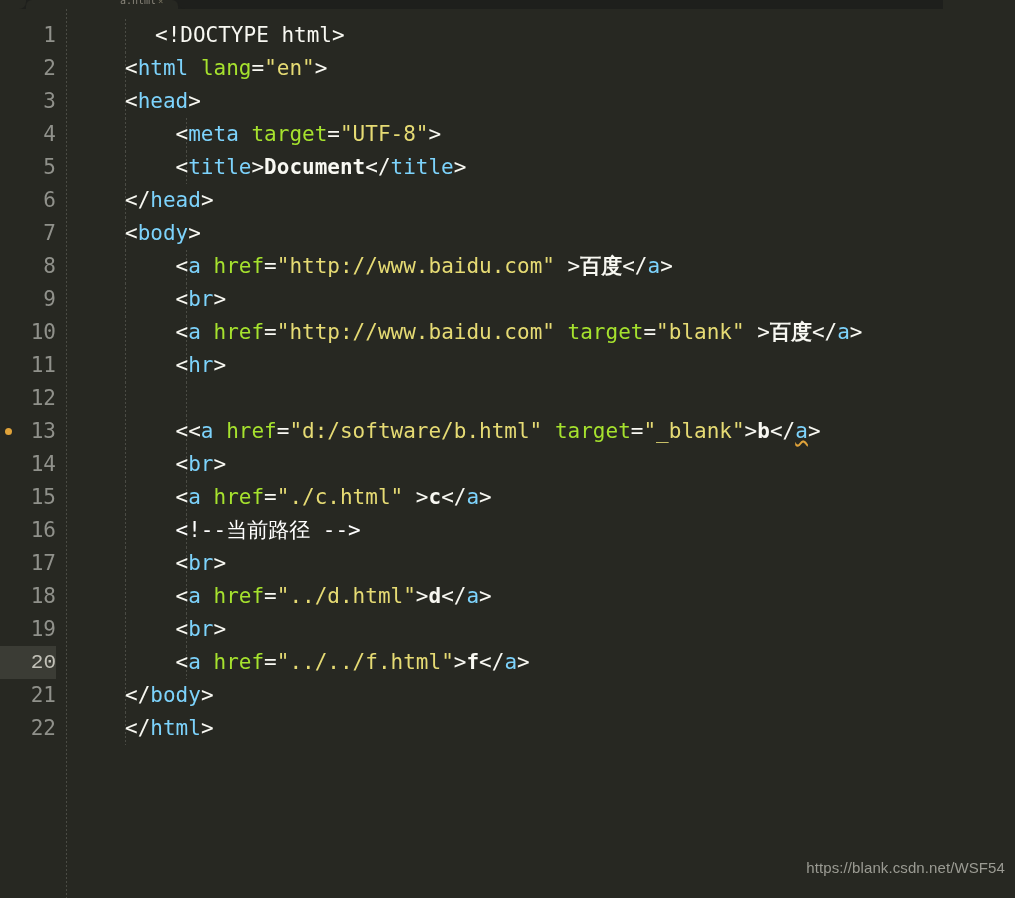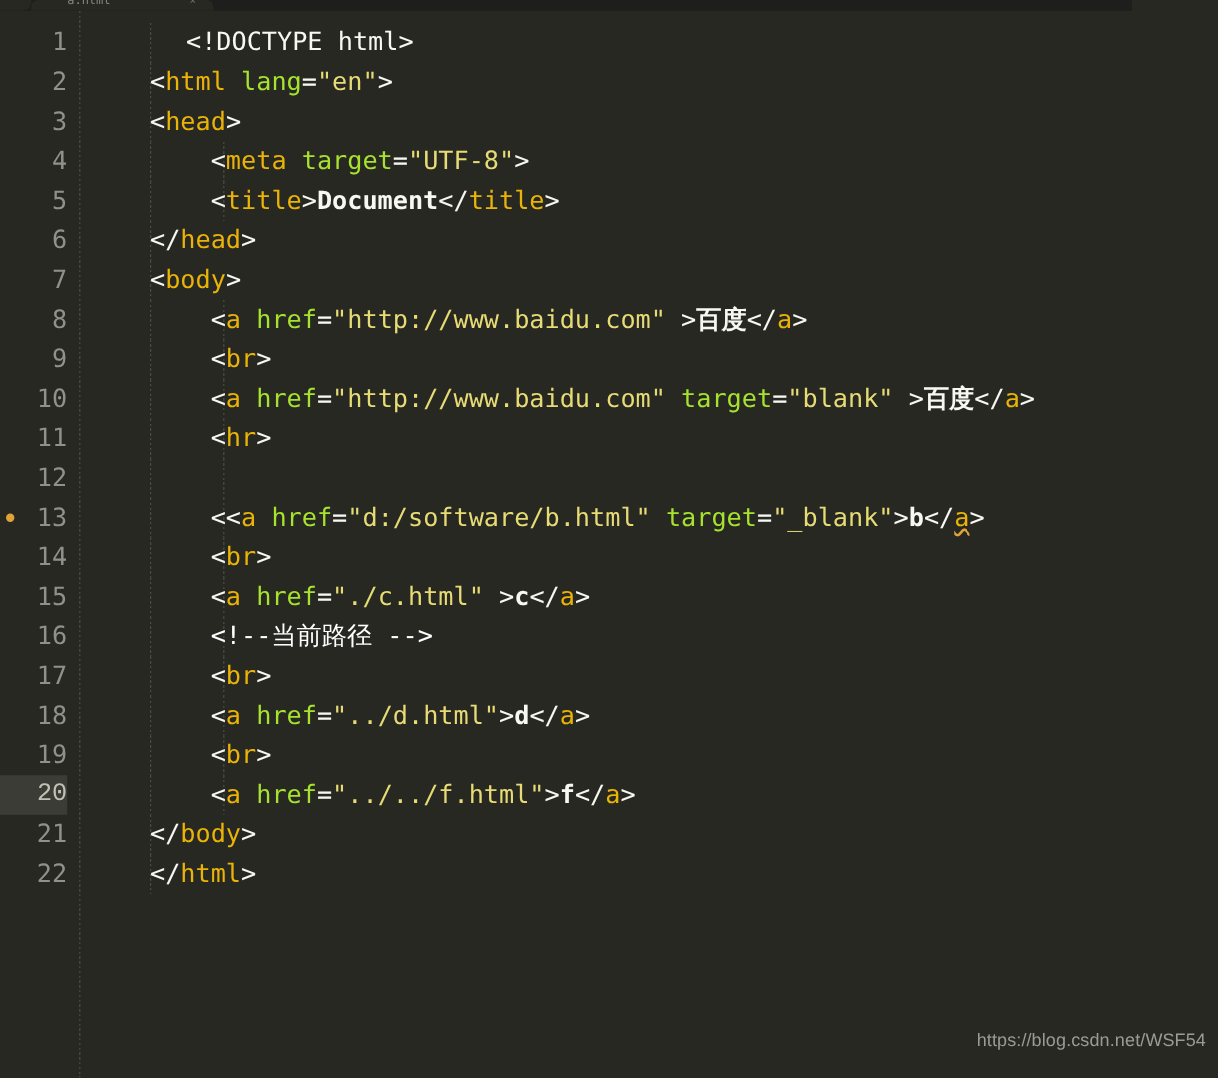--- a/index.html
+++ b/index.html
@@ -23,20 +23,21 @@
   }
 
   
   .tab-strip {
     position: absolute;
     top: 0; left: 0;
     width: 943px;
     height: 9px;
     background: #1e1f1c;
     overflow: hidden;
+    text-align: right;
   }
   .tab-strip .tab-left-filler {
     position: absolute;
     left: 0; top: 0;
     width: 26px; height: 9px;
     background: #272822;
     border-bottom-right-radius: 7px;
   }
   .tab-strip .tab-active {
     position: absolute;
@@ -153,21 +154,21 @@
 
   .code-text {
     position: absolute;
     left: 125px;
     top: 0;
     white-space: pre;
   }
 
   
   .t-punct   { color: #f8f8f2; }
-  .t-tag     { color: #eab308; }
+  .t-tag     { color: #7dd3fc; }
   .t-attr    { color: #a6e22e; }
   .t-string  { color: #e6db74; }
   .t-text    { color: #f8f8f2; font-weight: bold; }
   .t-comment { color: #ffffff; }
   .t-doctype { color: #f8f8f2; margin-left: 30px; }
 
   .squiggle {
     text-decoration: underline wavy #e0a33a;
     text-decoration-skip-ink: none;
     text-underline-offset: 2px;
@@ -218,14 +219,14 @@
         <div class="row"><div class="gutter">16</div><div class="indent-guide ig-1"></div><div class="indent-guide ig-2"></div><div class="code-text"><span class="t-comment">    &lt;!--当前路径 --&gt;</span></div></div>
         <div class="row"><div class="gutter">17</div><div class="indent-guide ig-1"></div><div class="indent-guide ig-2"></div><div class="code-text"><span class="t-punct">    &lt;</span><span class="t-tag">br</span><span class="t-punct">&gt;</span></div></div>
         <div class="row"><div class="gutter">18</div><div class="indent-guide ig-1"></div><div class="indent-guide ig-2"></div><div class="code-text"><span class="t-punct">    &lt;</span><span class="t-tag">a</span><span class="t-punct"> </span><span class="t-attr">href</span><span class="t-punct">=</span><span class="t-string">"../d.html"</span><span class="t-punct">&gt;</span><span class="t-text">d</span><span class="t-punct">&lt;/</span><span class="t-tag">a</span><span class="t-punct">&gt;</span></div></div>
         <div class="row"><div class="gutter">19</div><div class="indent-guide ig-1"></div><div class="indent-guide ig-2"></div><div class="code-text"><span class="t-punct">    &lt;</span><span class="t-tag">br</span><span class="t-punct">&gt;</span></div></div>
         <div class="row active-line"><div class="gutter">20</div><div class="indent-guide ig-1"></div><div class="indent-guide ig-2"></div><div class="code-text"><span class="t-punct">    &lt;</span><span class="t-tag">a</span><span class="t-punct"> </span><span class="t-attr">href</span><span class="t-punct">=</span><span class="t-string">"../../f.html"</span><span class="t-punct">&gt;</span><span class="t-text">f</span><span class="t-punct">&lt;/</span><span class="t-tag">a</span><span class="t-punct">&gt;</span></div></div>
         <div class="row"><div class="gutter">21</div><div class="indent-guide ig-1"></div><div class="code-text"><span class="t-punct">&lt;/</span><span class="t-tag">body</span><span class="t-punct">&gt;</span></div></div>
         <div class="row"><div class="gutter">22</div><div class="indent-guide ig-1"></div><div class="code-text"><span class="t-punct">&lt;/</span><span class="t-tag">html</span><span class="t-punct">&gt;</span></div></div>
       </div>
   </div>
 
-  <div class="watermark">https://blog.csdn.net/WSF54</div>
+  <div class="watermark">https://blank.csdn.net/WSF54</div>
 </div>
 
 </body></html>

